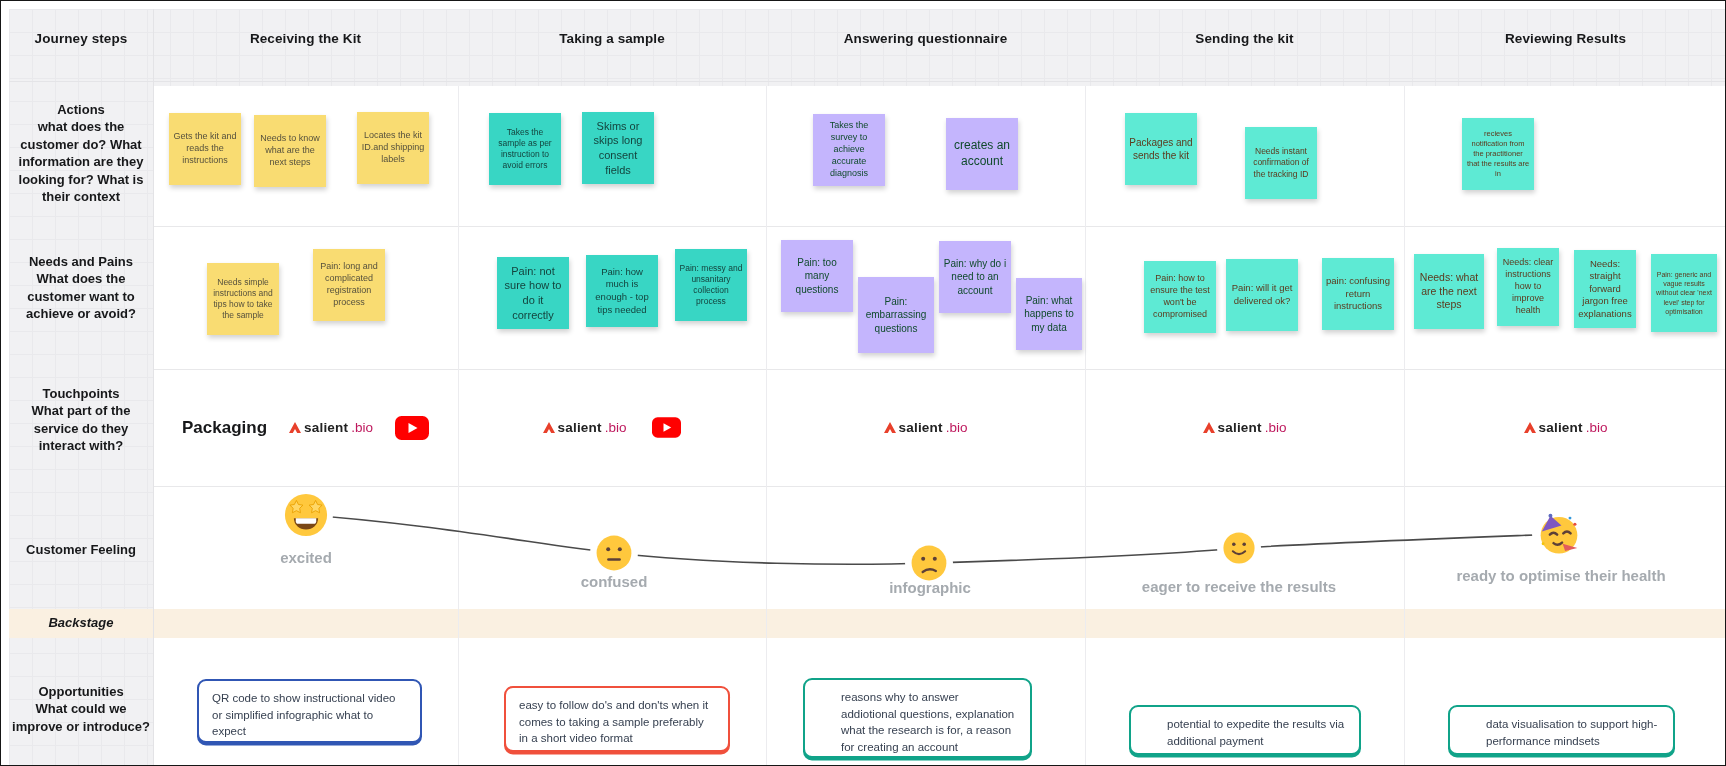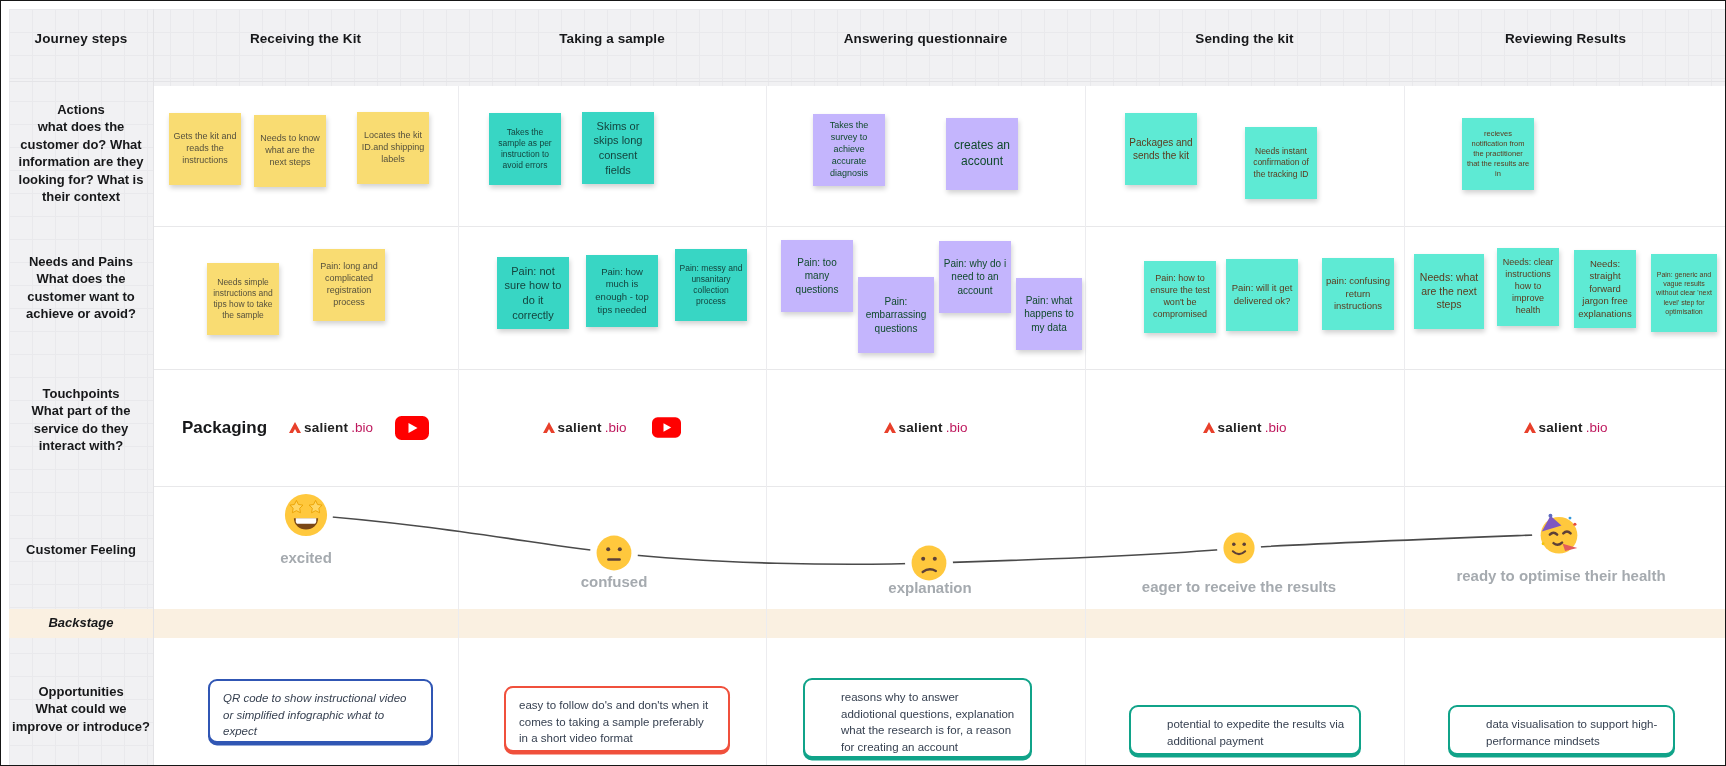--- a/index.html
+++ b/index.html
@@ -222,22 +222,22 @@
       <path d="M13.5,25.5 q3.5,2.8 7,-.5" stroke="#5d4037" stroke-width="2" fill="none" stroke-linecap="round"></path>
       <path d="M21,26 L33,29.5 L23,32 z" fill="#E25C5C"></path>
       <circle cx="31" cy="10" r="1.3" fill="#E74C3C"></circle>
         <circle cx="27" cy="5" r="1.2" fill="#3498DB"></circle>
         <circle cx="5" cy="26" r="1.2" fill="#F1C40F"></circle>
     </svg>
   </div>
 
   <div class="feel-label" style="left:245px;width:120px;top:548px;">excited</div>
   <div class="feel-label" style="left:553px;width:120px;top:572px;">confused</div>
-  <div class="feel-label" style="left:859px;width:140px;top:578px;">explanation</div>
+  <div class="feel-label" style="left:859px;width:140px;top:578px;">infographic</div>
   <div class="feel-label" style="left:1128px;width:220px;top:577px;">eager to receive the results</div>
   <div class="feel-label" style="left:1440px;width:240px;top:566px;">ready to optimise their health</div>
 
-  <div class="opbox op-blue" style="left:207px;top:678px;width:225px;height:64px;font-style:italic;">QR code to show instructional video or simplified infographic what to expect</div>
+  <div class="opbox op-blue" style="left:196px;top:678px;width:225px;height:64px;">QR code to show instructional video or simplified infographic what to expect</div>
   <div class="opbox op-red" style="left:503px;top:685px;width:226px;height:66px;">easy to follow do's and don'ts when it comes to taking a sample preferably in a short video format</div>
   <div class="opbox op-green" style="left:802px;top:677px;width:229px;height:80px;">reasons why to answer addiotional questions, explanation what the research is for, a reason for creating an account</div>
   <div class="opbox op-green" style="left:1128px;top:704px;width:232px;height:50px;">potential to expedite the results via additional payment</div>
   <div class="opbox op-green" style="left:1447px;top:704px;width:227px;height:50px;">data visualisation to support high-performance mindsets</div>
 </div>
 
 </body></html>

